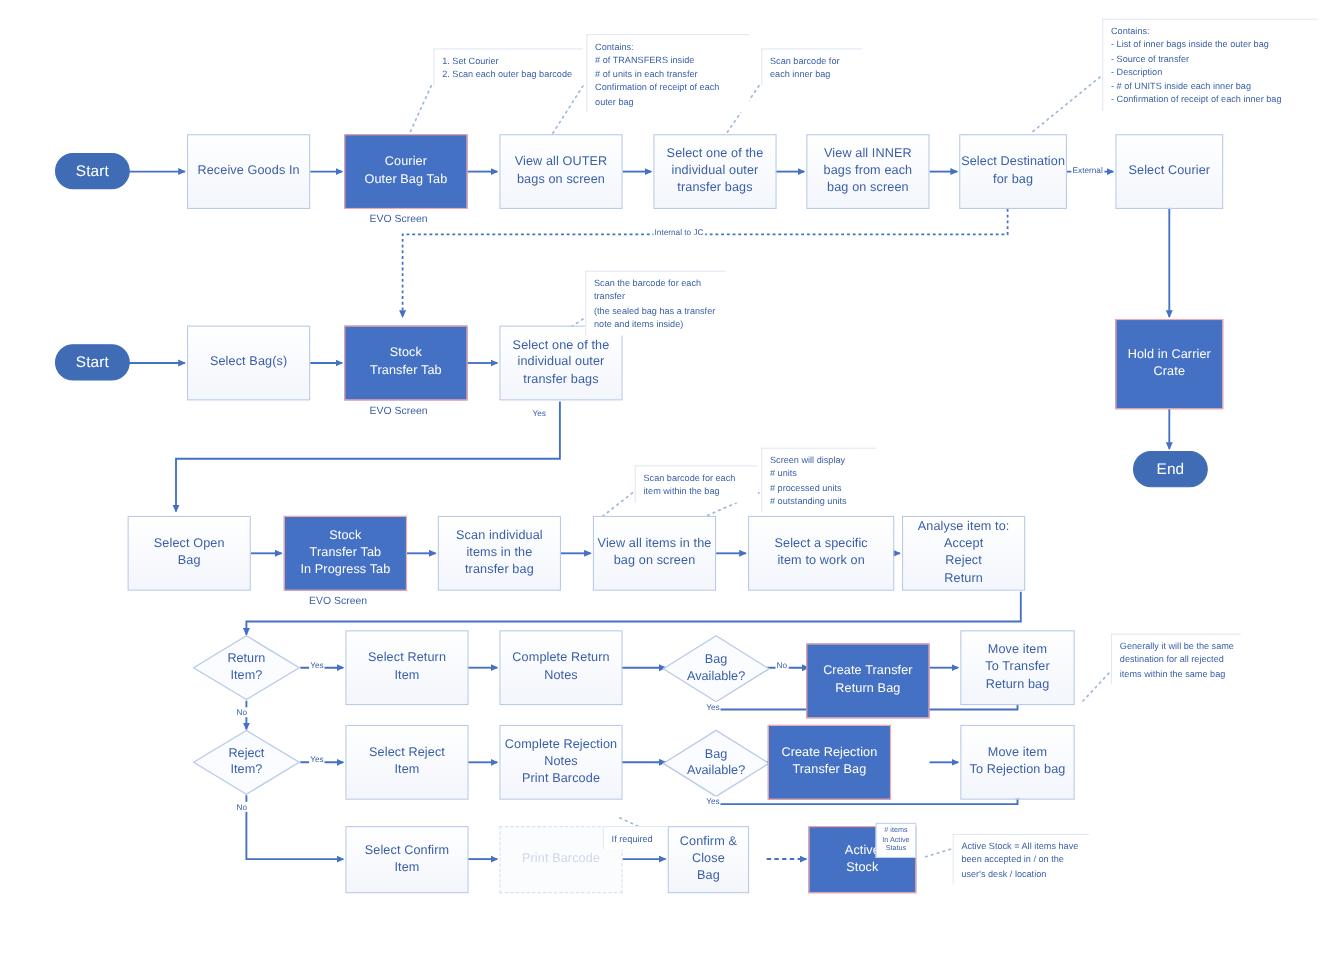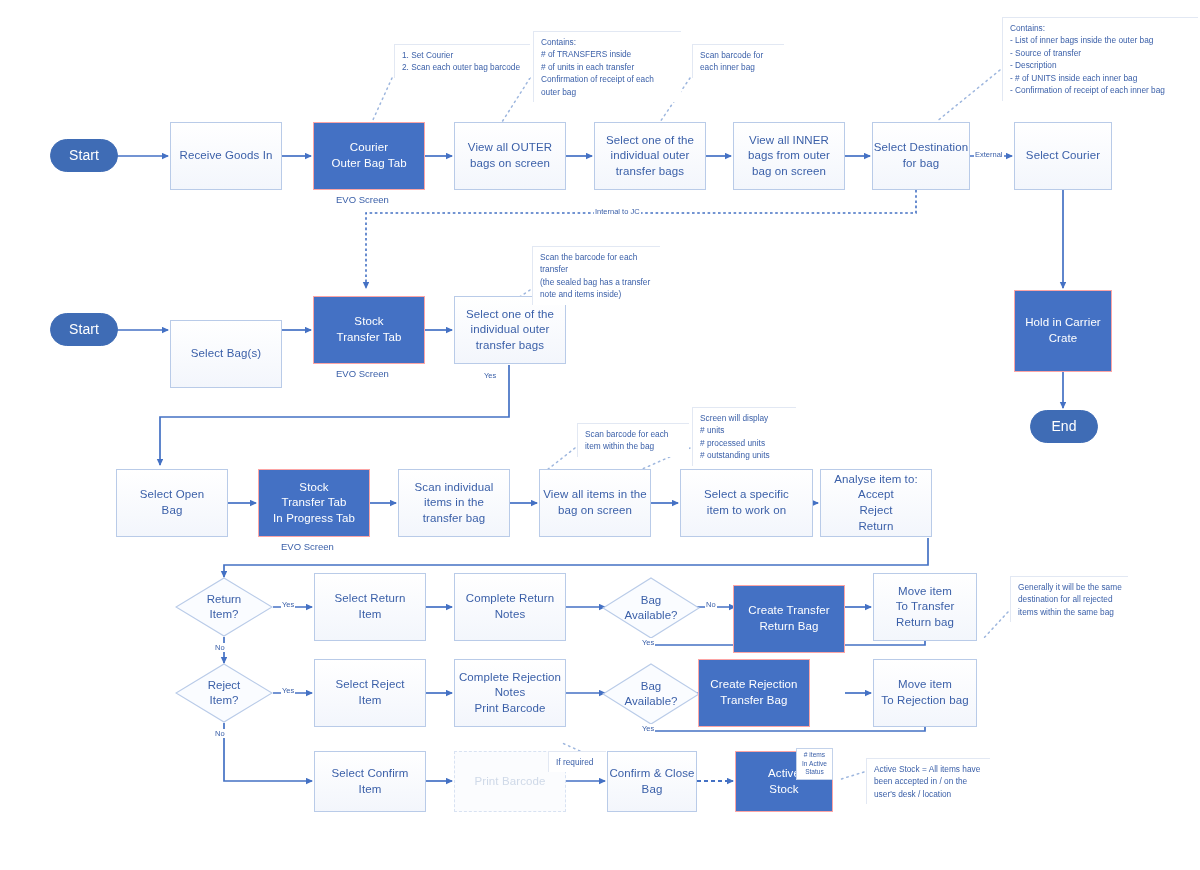--- a/index.html
+++ b/index.html
@@ -147,37 +147,37 @@
   <div class="caption" style="left:336px;top:194px;">EVO Screen</div>
 
   <div class="node light" style="left:454px;top:122px;width:112px;height:68px;white-space:pre-line;"><span>View all OUTER
 bags on screen</span></div>
 
   <div class="node light" style="left:594px;top:122px;width:112px;height:68px;white-space:pre-line;"><span>Select one of the
 individual outer
 transfer bags</span></div>
 
   <div class="node light" style="left:733px;top:122px;width:112px;height:68px;white-space:pre-line;"><span>View all INNER
-bags from outer
+bags from each
 bag on screen</span></div>
 
   <div class="node light" style="left:872px;top:122px;width:98px;height:68px;white-space:pre-line;"><span>Select Destination
 for bag</span></div>
 
   <div class="elabel" style="left:974px;top:150px;">External</div>
 
   <div class="node light" style="left:1014px;top:122px;width:98px;height:68px;">
       <span>Select Courier</span>
     </div>
 
   <div class="elabel" style="left:594px;top:207px;">Internal to JC</div>
 
   <div class="node term" style="left:50px;top:313px;width:68px;height:33px;">Start</div>
 
-  <div class="node light" style="left:170px;top:296px;width:112px;height:68px;margin-top:24px;">
+  <div class="node light" style="left:170px;top:296px;width:112px;height:68px;">
       <span>Select Bag(s)</span>
     </div>
 
   <div class="node solid" style="left:313px;top:296px;width:112px;height:68px;white-space:pre-line;"><span>Stock
 Transfer Tab</span></div>
   <div class="caption" style="left:336px;top:368px;">EVO Screen</div>
 
   <div class="node light" style="left:454px;top:296px;width:112px;height:68px;white-space:pre-line;"><span>Select one of the
 individual outer
 transfer bags</span></div>
@@ -278,21 +278,21 @@
   <div class="node light" style="left:873px;top:659px;width:104px;height:68px;white-space:pre-line;"><span>Move item
 To Rejection bag</span></div>
 
   <div class="node light" style="left:314px;top:751px;width:112px;height:61px;white-space:pre-line;"><span>Select Confirm
 Item</span></div>
 
   <div class="node ghost" style="left:454px;top:751px;width:112px;height:61px;">
       <span>Print Barcode</span>
     </div>
 
-  <div class="node light" style="left:607px;top:751px;width:90px;height:61px;white-space:pre-line;"><span>Confirm &amp; Close
+  <div class="node light" style="left:607px;top:751px;width:74px;height:61px;white-space:pre-line;"><span>Confirm &amp; Close
 Bag</span></div>
 
   <div class="node solid" style="left:735px;top:751px;width:98px;height:61px;white-space:pre-line;"><span>Active
 Stock</span></div>
 
   <div class="badge" style="left:796px;top:748px;width:37px;height:32px;"># items
 In Active
 Status</div>
 
   <div class="note" style="left:394px;top:44px;width:136px;">1.  Set Courier

